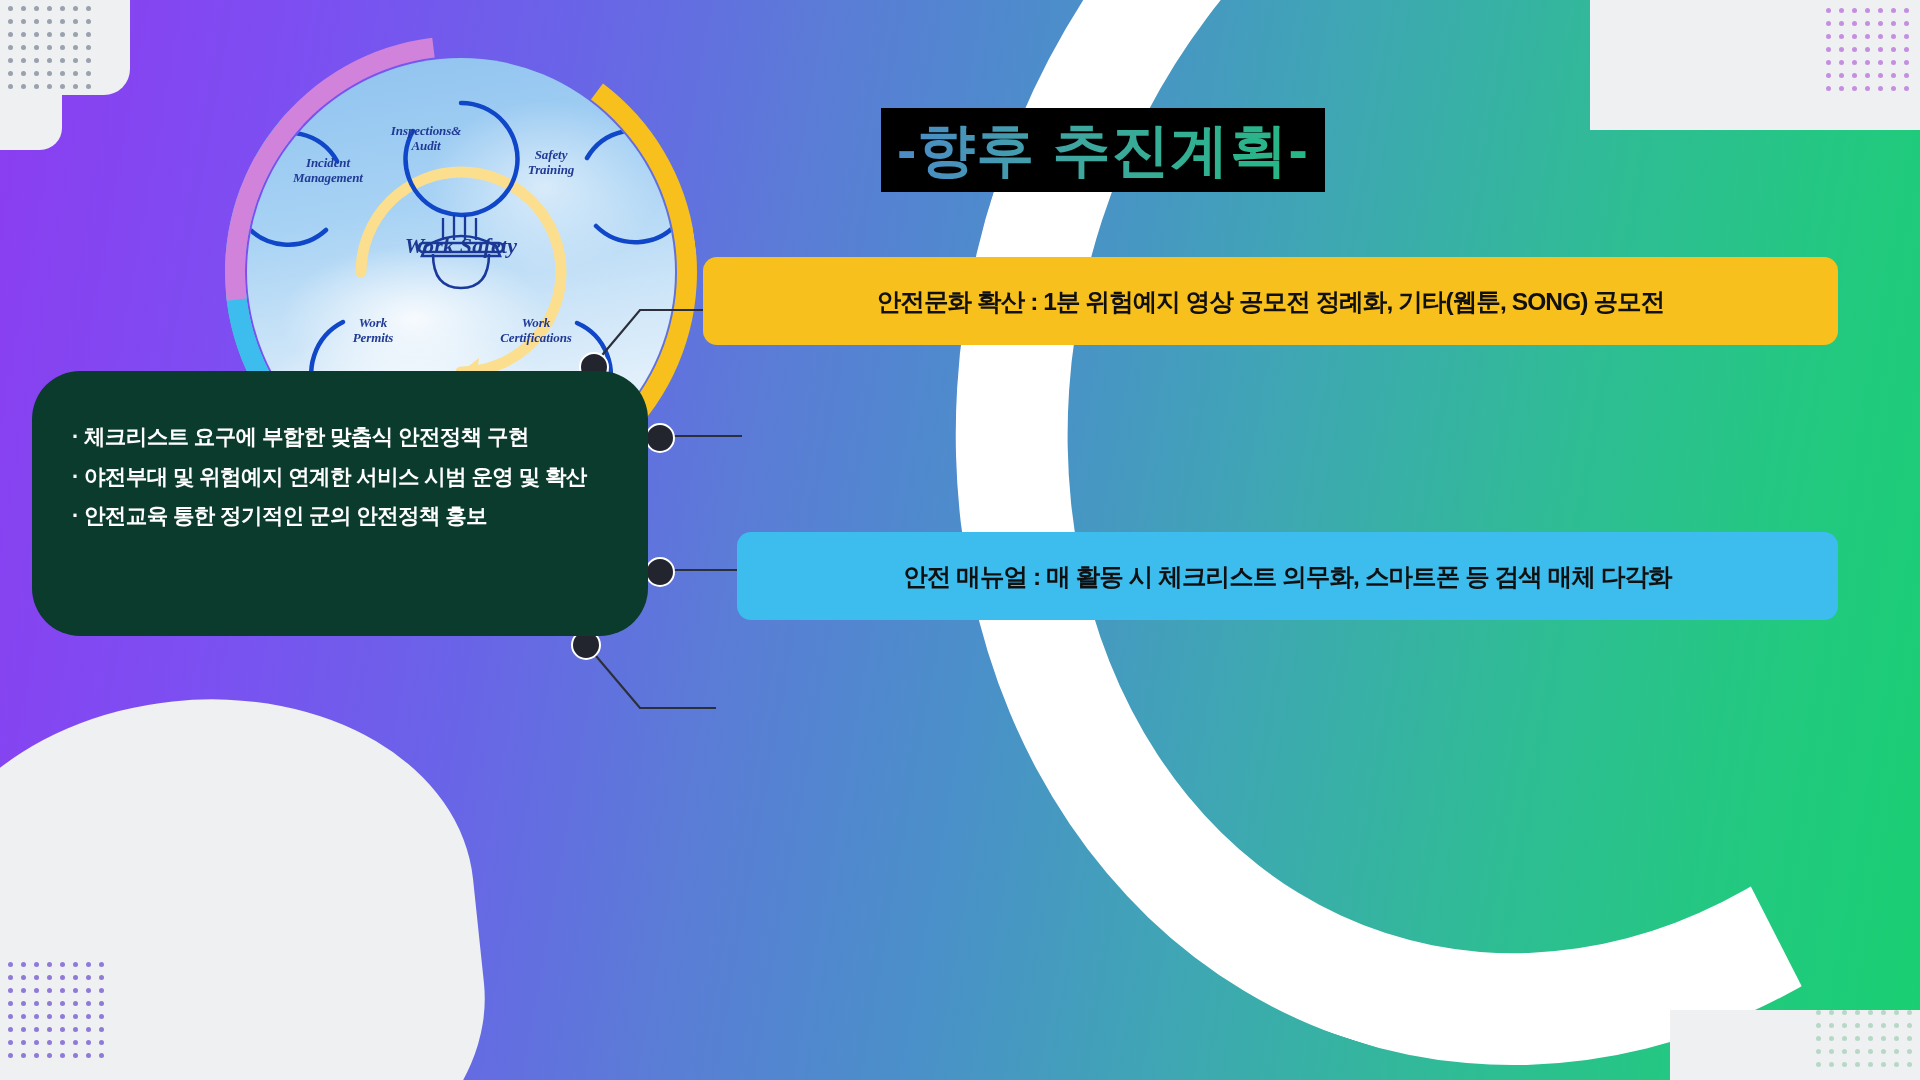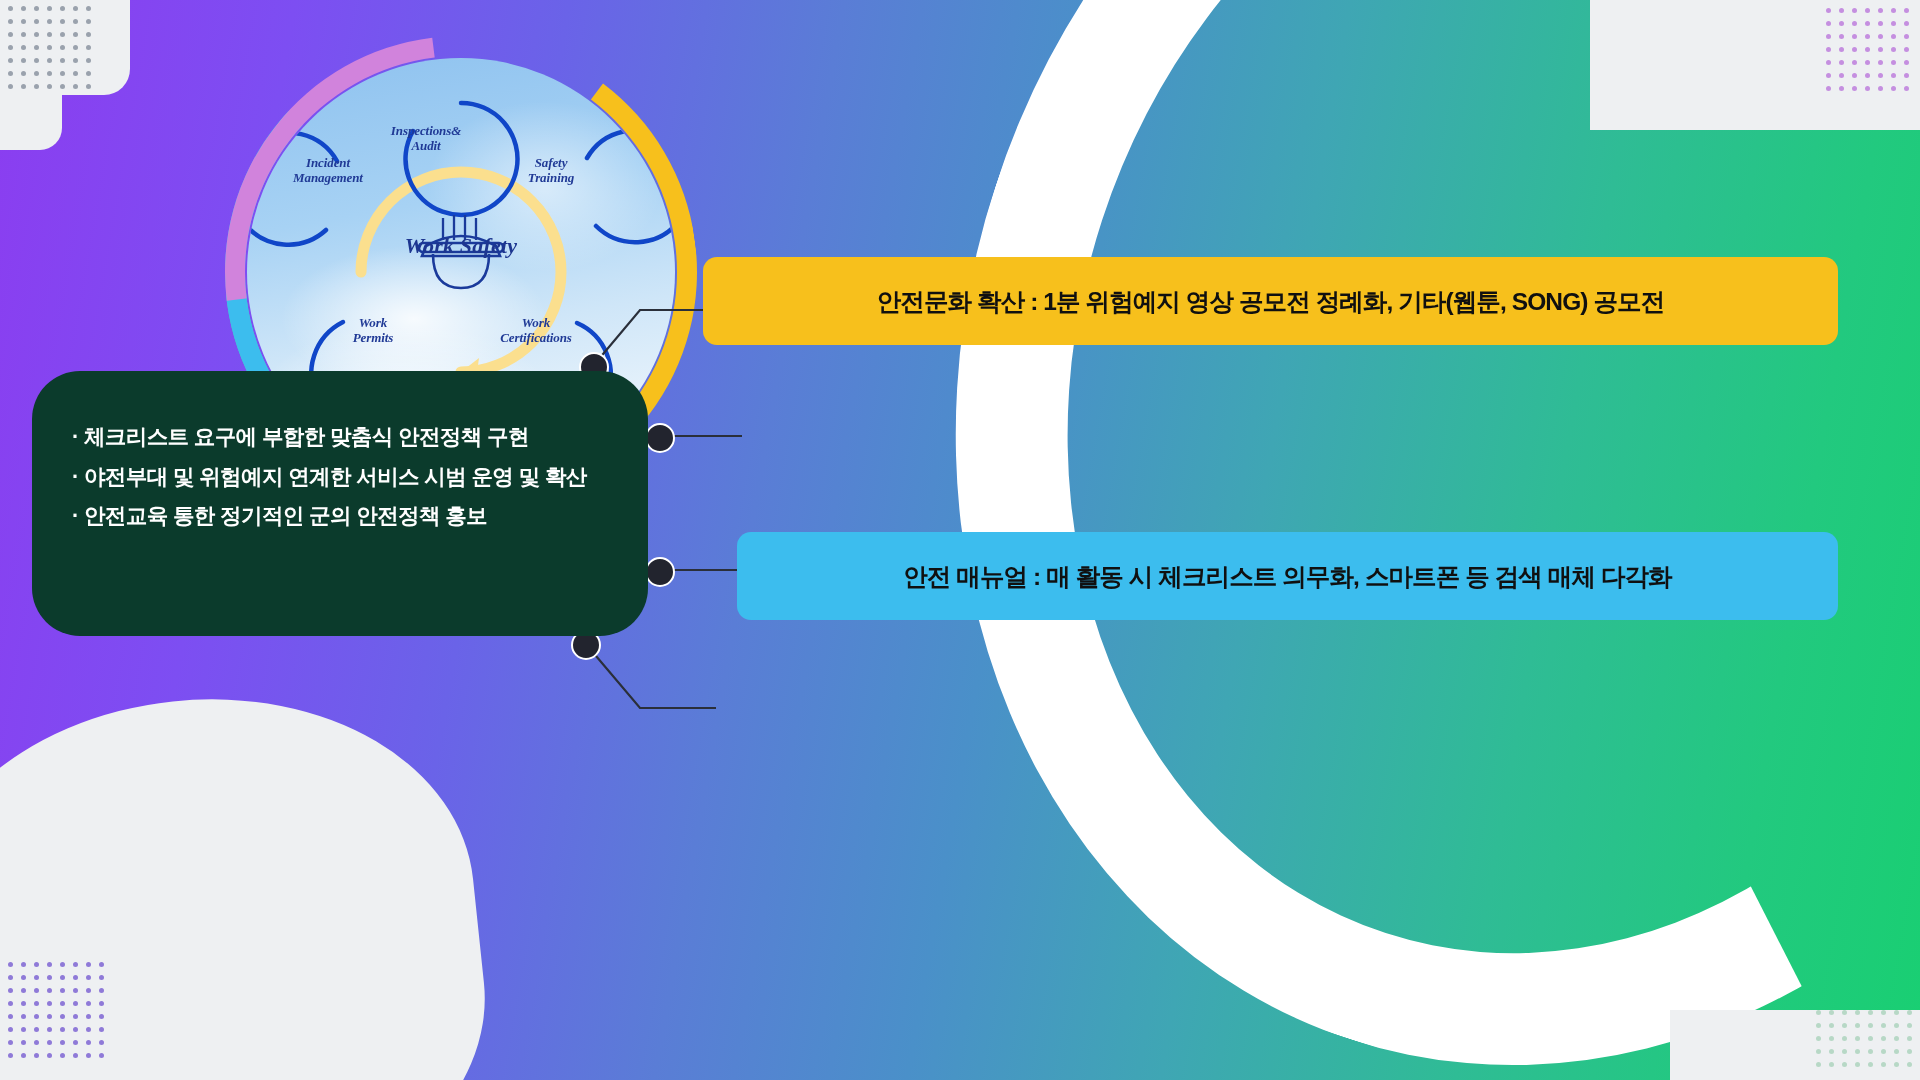--- a/index.html
+++ b/index.html
@@ -333,21 +333,21 @@
         <path d="M 179 188 q 35 -20 70 0 l 4 10 h -78 z" stroke="#1a3a9b" stroke-width="2.6" fill="none"></path>
         <rect x="172" y="185" width="84" height="9" rx="4" stroke="#1a3a9b" stroke-width="2.6" fill="none"></rect>
         <path d="M 196 160 v 22 M 207 157 v 25 M 218 157 v 25 M 229 160 v 22" stroke="#1a3a9b" stroke-width="2.3" fill="none"></path>
         <path d="M 186 196 q 0 34 28 34 q 28 0 28 -34" stroke="#1a3a9b" stroke-width="2.6" fill="none"></path>
       </svg>
 
       <div class="work-safety">Work Safety</div>
 
       <div class="dlabel" style="left:124px;top:38px;width:110px;margin-top:28px;">Inspections&amp;
 Audit</div>
-      <div class="dlabel" style="left:254px;top:98px;width:100px;">Safety
+      <div class="dlabel" style="left:254px;top:90px;width:100px;">Safety
 Training</div>
       <div class="dlabel" style="left:228px;top:258px;width:122px;">Work
 Certifications</div>
       <div class="dlabel" style="left:78px;top:258px;width:96px;">Work
 Permits</div>
       <div class="dlabel" style="left:22px;top:98px;width:118px;">Incident
 Management</div>
     </div>
   </div>
 
@@ -363,20 +363,23 @@
   <div class="node" style="left:571px;top:630px;"></div>
 
   <div class="greenbox">
     <div class="lines">
       <div class="ln">· 체크리스트 요구에 부합한 맞춤식 안전정책 구현</div>
       <div class="ln">· 야전부대 및 위험예지 연계한 서비스 시범 운영 및 확산</div>
       <div class="ln">· 안전교육 통한 정기적인 군의 안전정책 홍보</div>
     </div>
   </div>
 
+  <div class="title">
+    <span class="t">-향후 추진계획-</span>
+  </div>
 
   <div class="callout c1">
     <span class="ctxt">안전문화 확산 : 1분 위험예지 영상 공모전 정례화, 기타(웹툰, SONG) 공모전</span>
   </div>
   <div class="callout c3">
     <span class="ctxt">안전 매뉴얼 : 매 활동 시 체크리스트 의무화, 스마트폰 등 검색 매체 다각화</span>
   </div>
 
 </div>
 

